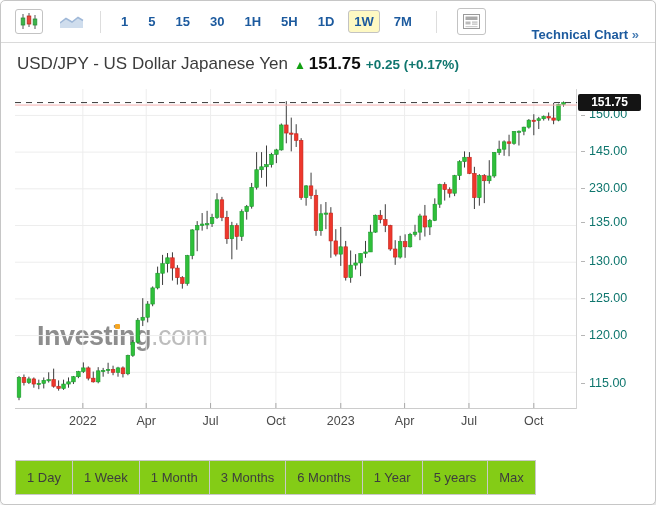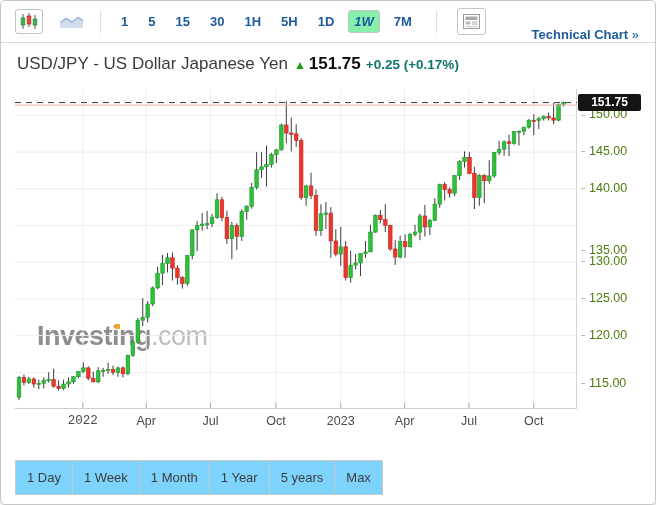--- a/index.html
+++ b/index.html
@@ -9,43 +9,43 @@
   
   .toolbar{display:flex;align-items:center;height:42px;border-bottom:1px solid #dadada;padding:0 14px;box-sizing:border-box;}
   .icon-btn{display:inline-flex;align-items:center;justify-content:center;background:#fff;border:none;padding:0;cursor:pointer;}
   .boxed{border:1px solid #c3c3c3;border-radius:3px;}
   .candle-btn{width:28px;height:25px;}
   .area-btn{width:28px;height:22px;margin-left:15px;}
   .news-btn{width:29px;height:27px;margin-left:10px;}
   .tsep{width:1px;height:22px;background:#ddd;margin:0 10px 0 14px;display:inline-block;}
   .interval-group{display:inline-flex;align-items:center;}
   .interval{color:#1c5a9e;font-weight:bold;font-size:13px;margin:0 10px;cursor:pointer;white-space:nowrap;}
-  .interval.selected{border:1px solid #c3c3c3;border-radius:3px;padding:3px 5px;margin:0 4px;background:#86efac;font-style:italic;}
+  .interval.selected{border:1px solid #c3c3c3;border-radius:3px;padding:3px 5px;margin:0 4px;background:#fef9c3;}
   .tech-link{margin-left:auto;margin-right:2px;color:#1c5a9e;font-weight:bold;font-size:13px;text-decoration:none;cursor:pointer;white-space:nowrap;margin-top:26px;}
   .tech-link .chev{font-weight:bold;color:#4a7fb5;}
   
   .title-row{margin:11px 0 0 16px;font-size:17px;color:#3c3c3c;white-space:nowrap;}
   .title-row .arrow{color:#12a012;font-size:12px;margin:0 3px 0 6px;}
   .title-row .price{font-weight:bold;color:#0d0d0d;}
   .title-row .change{color:#0f766e;font-weight:bold;font-size:13.5px;margin-left:5px;}
   
   .chart-area{position:absolute;left:0;top:80px;width:656px;height:362px;}
   .plot{position:absolute;left:14px;top:8px;z-index:2;}
   .watermark{position:absolute;left:36px;top:240px;z-index:1;font-size:27px;font-weight:bold;
              color:#8d8d8d;letter-spacing:-0.5px;white-space:nowrap;}
   .wm-com{font-weight:normal;color:#bdbdbd;}
   .wm-dot{position:absolute;left:78px;top:3px;width:5px;height:5px;background:#f5a623;border-radius:1px;}
-  .ylab{position:absolute;left:580px;width:54px;font-size:12.5px;color:#4d7c0f;z-index:3;white-space:nowrap;}
+  .ylab{position:absolute;left:580px;width:54px;font-size:12.5px;color:#0f766e;z-index:3;white-space:nowrap;}
   .ylab::before{content:"";display:inline-block;width:4px;height:1px;background:#b5b5b5;vertical-align:middle;margin-right:4px;}
   .xlab{position:absolute;top:333px;width:44px;text-align:center;font-size:12.5px;color:#4a4a4a;z-index:3;}
   .price-badge{position:absolute;left:577px;width:63px;height:17px;background:#141414;color:#fff;
                font-size:12px;font-weight:bold;text-align:center;line-height:17px;border-radius:2px;z-index:4;}
   
   .range-bar{position:absolute;left:14px;top:459px;display:flex;z-index:2;}
-  .range-btn{height:35px;padding:0 11px;border:1px solid #c9c9c9;margin-left:-1px;background:#7dd3fc;
+  .range-btn{height:35px;padding:0 11px;border:1px solid #c9c9c9;margin-left:-1px;background:#84cc16;
              font-family:inherit;font-size:13px;color:#3d3d3d;cursor:pointer;white-space:nowrap;}
   .range-btn:first-child{margin-left:0;}
 </style>
 </head>
 <body>
 
 <div class="frame">
 
   <div class="toolbar">
     <button class="icon-btn boxed candle-btn">
@@ -342,38 +342,40 @@
         <line x1="543.5500000000001" x2="543.5500000000001" y1="14.67889908256881" y2="32.293577981651424" stroke="#3c3c3c" stroke-width="1"></line>
         <rect x="541.7500000000001" y="15.412844036697209" width="3.6" height="15.77981651376151" fill="#2fbf3a" stroke="#1a9a2b" stroke-width="0.6"></rect>
         <line x1="548.5" x2="548.5" y1="12.477064220183404" y2="17.614678899082612" stroke="#3c3c3c" stroke-width="1"></line>
         <rect x="546.7" y="13.577981651376106" width="3.6" height="1.8348623853211024" fill="#2fbf3a" stroke="#1a9a2b" stroke-width="0.6"></rect>
         <line x1="0" x2="562" y1="16.077981651376106" y2="16.077981651376106" stroke="#f3b0b0"></line>
         <line x1="0" x2="562" y1="13.577981651376106" y2="13.577981651376106" stroke="#3a3a3a" stroke-dasharray="6 5"></line>
       </svg>
     <div class="price-badge" style="top: 13.078px;">151.75</div>
   <span class="ylab" style="top: 26.422px;">150.00</span>
       <span class="ylab" style="top: 63.1193px;">145.00</span>
-      <span class="ylab" style="top: 99.8165px;">140.00</span>
-      <span class="ylab" style="top: 134px; margin-top: 28px;">135.00</span>
+      <span class="ylab" style="top: 99.8165px;">230.00</span>
+      <span class="ylab" style="top: 134px;">135.00</span>
       <span class="ylab" style="top: 173.211px;">130.00</span>
       <span class="ylab" style="top: 209.908px;">125.00</span>
       <span class="ylab" style="top: 246.606px;">120.00</span>
       <span class="ylab" style="top: 295px;">115.00</span>
-      <span class="xlab" style="left: 59.855px; font-family: Liberation Mono, monospace;">2022</span>
+      <span class="xlab" style="left: 59.855px;">2022</span>
       <span class="xlab" style="left: 123.215px;">Apr</span>
       <span class="xlab" style="left: 187.565px;">Jul</span>
       <span class="xlab" style="left: 252.905px;">Oct</span>
       <span class="xlab" style="left: 317.75px;">2023</span>
       <span class="xlab" style="left: 381.605px;">Apr</span>
       <span class="xlab" style="left: 445.955px;">Jul</span>
       <span class="xlab" style="left: 510.8px;">Oct</span>
     </div>
 
   <div class="range-bar">
       <button class="range-btn">1 Day</button>
       <button class="range-btn">1 Week</button>
       <button class="range-btn">1 Month</button>
+      <button class="range-btn">3 Months</button>
+      <button class="range-btn">6 Months</button>
       <button class="range-btn">1 Year</button>
       <button class="range-btn">5 years</button>
       <button class="range-btn">Max</button>
     </div>
 
 </div>
 
 </body></html>

